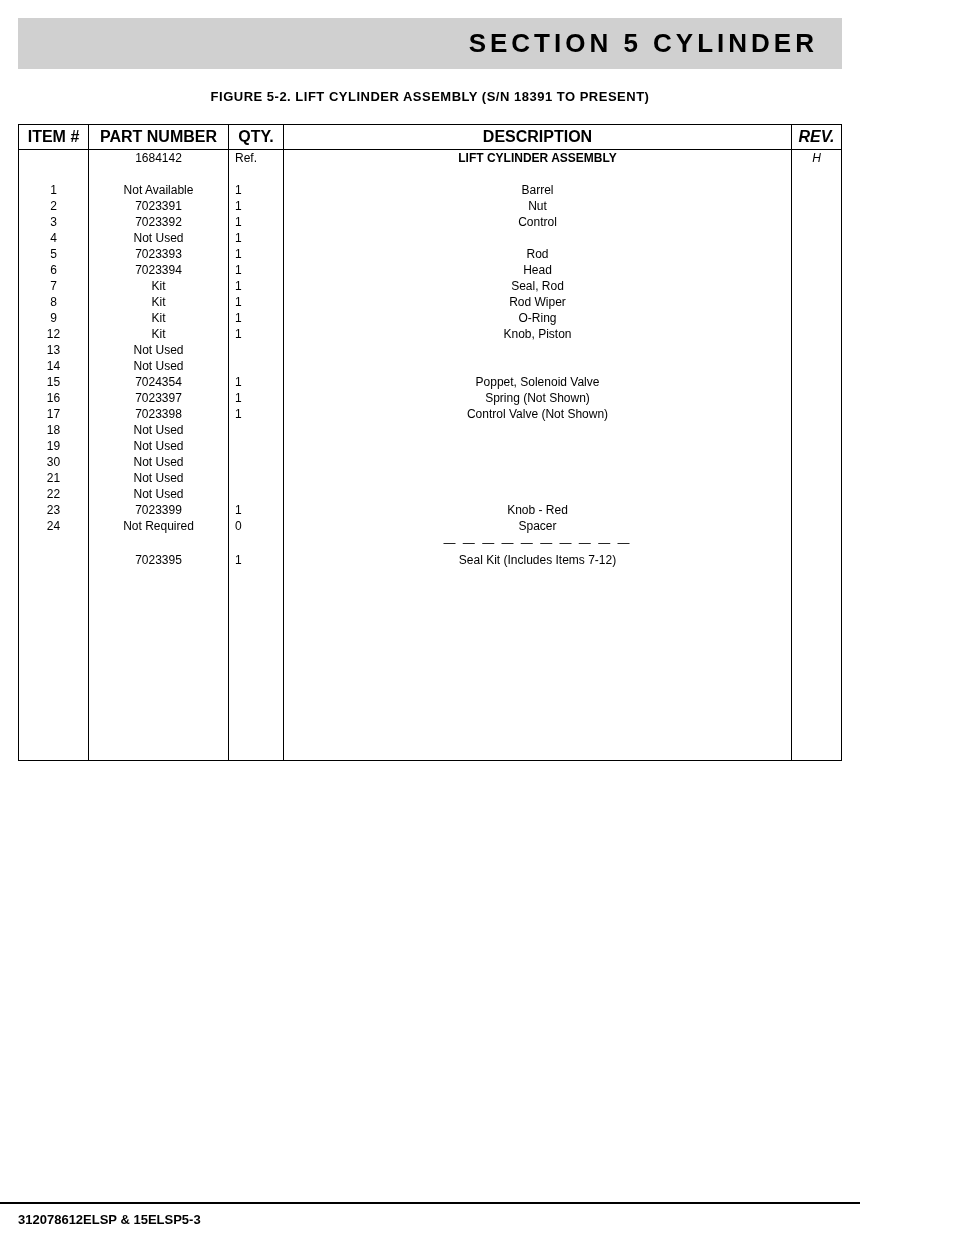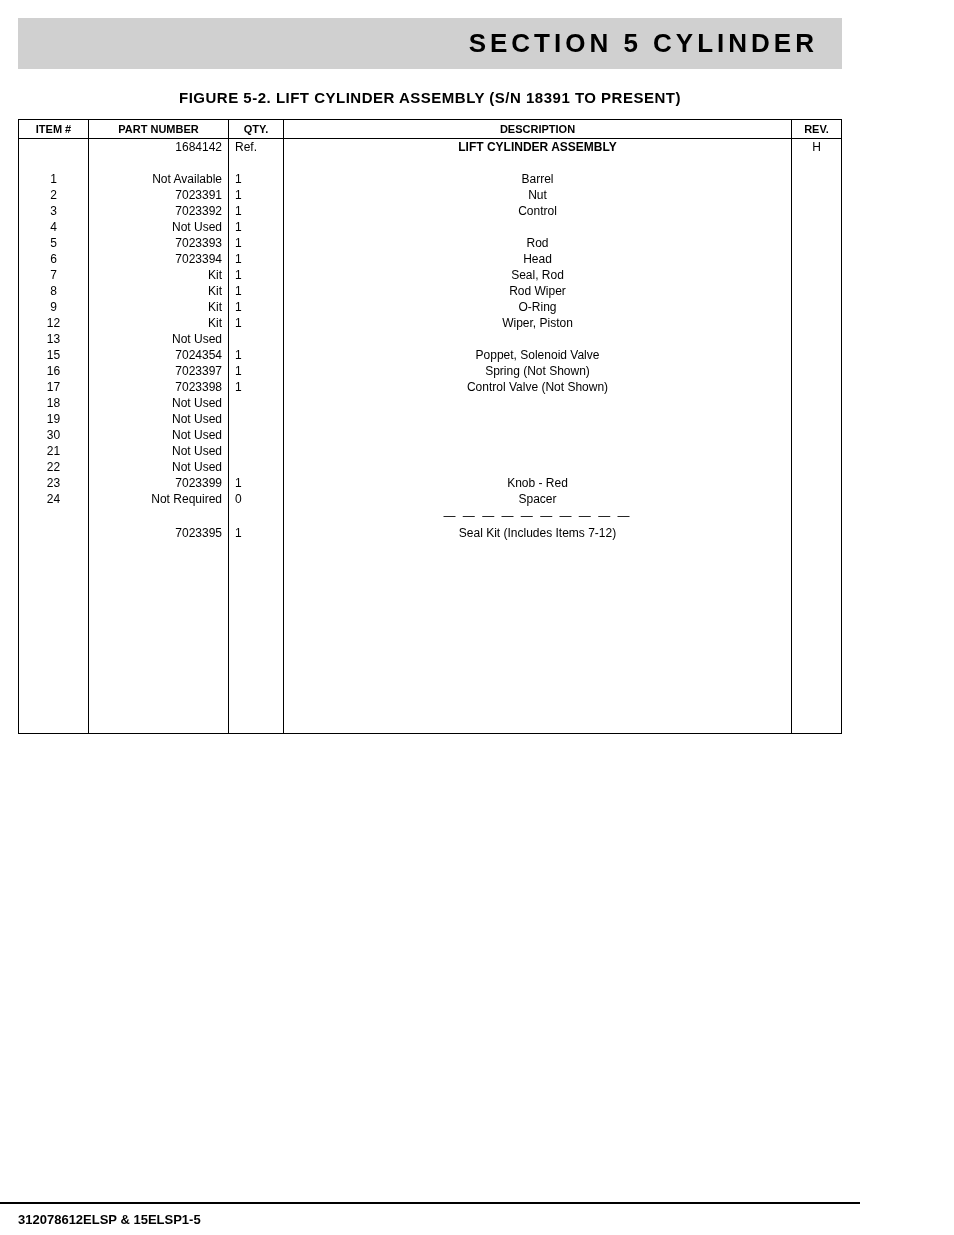--- a/index.html
+++ b/index.html
@@ -35,58 +35,58 @@
     }
     
     .content {
       flex: 1;
       padding: 10px 18px 0 18px;
     }
     
     .figure-title {
       text-align: center;
       font-weight: bold;
-      font-size: 15px;
-      margin-bottom: 9px;
+      font-size: 13px;
+      margin-bottom: 16px;
       padding: 10px 0 4px 0;
       letter-spacing: 0.5px;
     }
     
     .parts-table {
       width: 100%;
       border-collapse: collapse;
       margin-top: 0;
     }
     .parts-table th {
       border: 1px solid #000;
-      font-size: 11px;
+      font-size: 16px;
       font-weight: bold;
       text-align: center;
       padding: 3px 6px;
       background: #fff;
       text-transform: uppercase;
     }
     .parts-table td {
       border-left: 1px solid #000;
       border-right: 1px solid #000;
       font-size: 12px;
       padding: 1px 6px;
       vertical-align: middle;
     }
     .parts-table tr.border-top td {
       border-top: 1px solid #000;
     }
     .parts-table tr:last-child td {
       border-bottom: 1px solid #000;
     }
     .col-item { width: 70px; text-align: center; }
-    .col-part { width: 140px; text-align: right; }
+    .col-part { width: 140px; text-align: center; }
     .col-qty  { width: 55px; }
     .col-desc { text-align: center; }
-    .col-rev  { width: 50px; text-align: center; }
+    .col-rev  { width: 50px; text-align: center; font-style: italic; }
 
     .bold { font-weight: bold; }
     .separator-row td {
       padding: 2px 6px;
     }
     .dashes {
       letter-spacing: 2px;
     }
     
     .footer {
@@ -203,25 +203,32 @@
             <td class="col-item">9</td>
             <td class="col-part">Kit</td>
             <td class="col-qty">1</td>
             <td class="col-desc">O-Ring</td>
             <td class="col-rev"></td>
           </tr>
           <tr>
             <td class="col-item">12</td>
             <td class="col-part">Kit</td>
             <td class="col-qty">1</td>
-            <td class="col-desc">Wiper, Piston</td>
+            <td class="col-desc">Knob, Piston</td>
             <td class="col-rev"></td>
           </tr>
           <tr>
             <td class="col-item">13</td>
+            <td class="col-part">Not Used</td>
+            <td class="col-qty"></td>
+            <td class="col-desc"></td>
+            <td class="col-rev"></td>
+          </tr>
+          <tr>
+            <td class="col-item">14</td>
             <td class="col-part">Not Used</td>
             <td class="col-qty"></td>
             <td class="col-desc"></td>
             <td class="col-rev"></td>
           </tr>
           <tr>
             <td class="col-item">15</td>
             <td class="col-part">7024354</td>
             <td class="col-qty">1</td>
             <td class="col-desc">Poppet, Solenoid Valve</td>
@@ -388,15 +395,15 @@
       <td class="col-desc" style="border-bottom: 1px solid rgb(0, 0, 0);"></td>
       <td class="col-rev" style="border-bottom: 1px solid rgb(0, 0, 0);"></td>
     </tr>
         </tbody>
     </table>
   </div>
 
   <div class="footer">
     <span>3120786</span>
     <span>12ELSP &amp; 15ELSP</span>
-    <span>1-5</span>
+    <span>5-3</span>
   </div>
 </div>
 
 </body></html>

